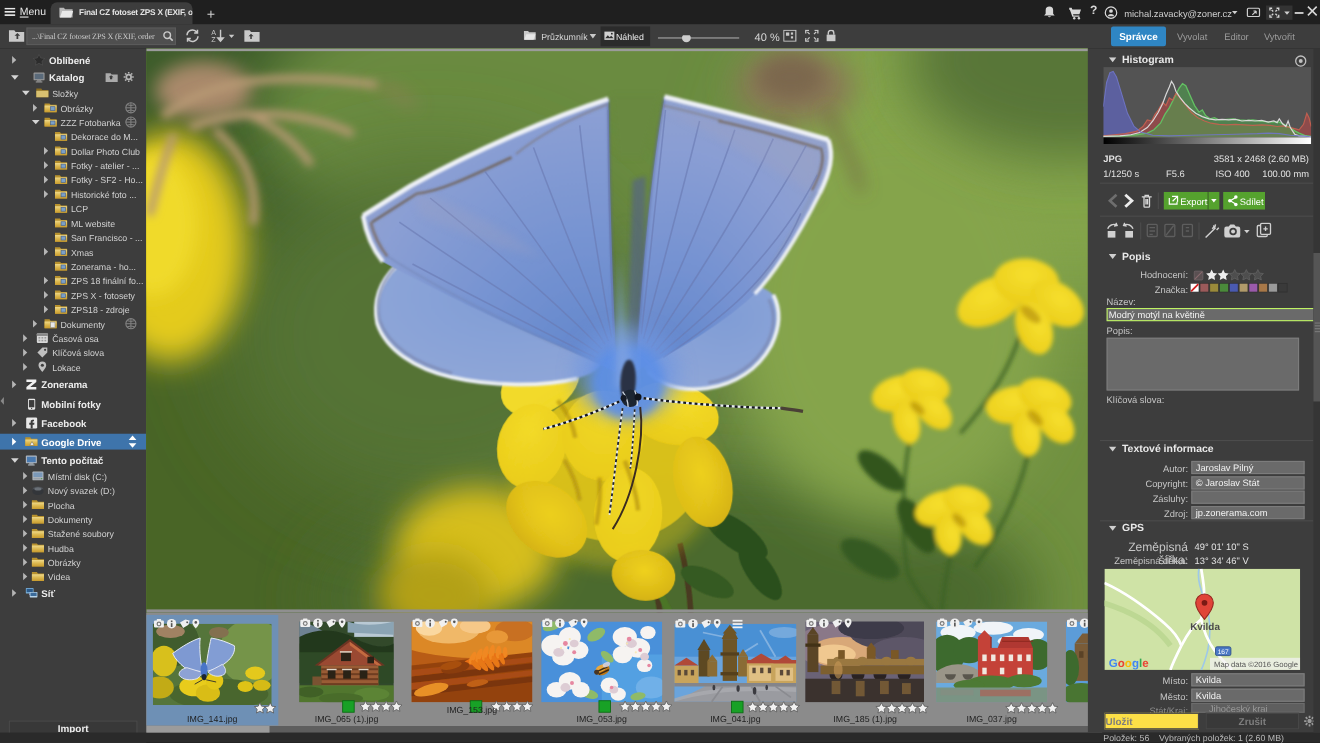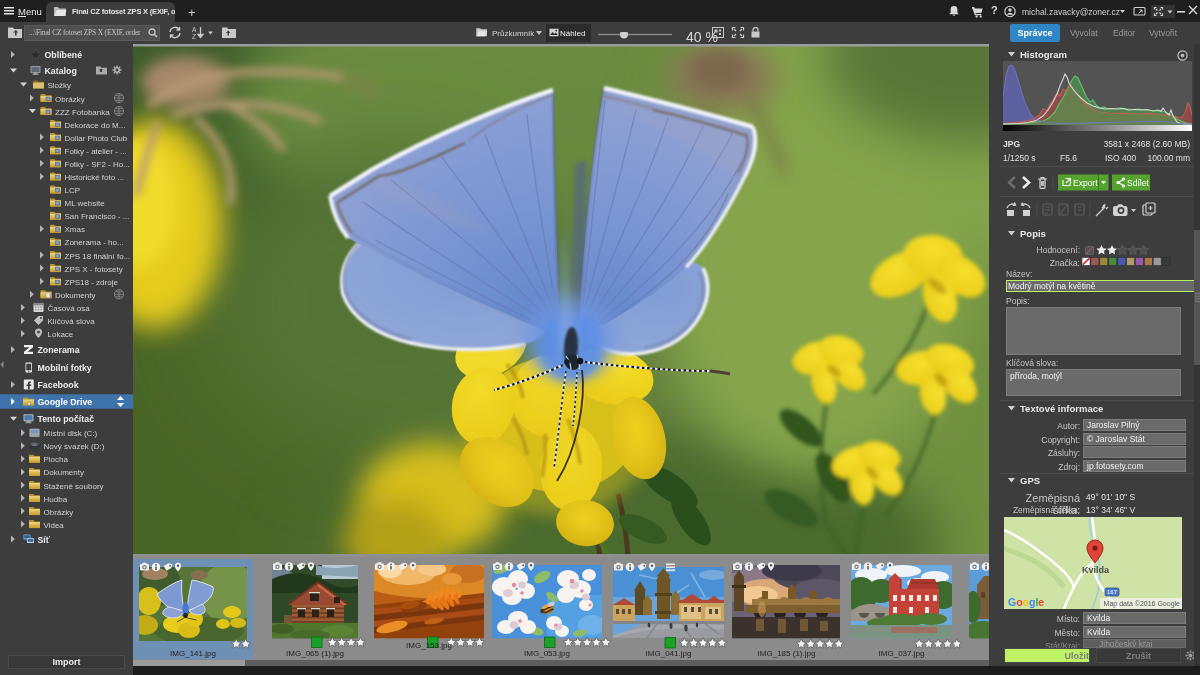--- a/index.html
+++ b/index.html
@@ -134,21 +134,21 @@
 <svg class="abs" style="left:549px;top:28px" width="10" height="9" viewBox="0 0 13 11">
   <rect x="0.6" y="0.6" width="11.8" height="9.8" fill="#cfcfcf"></rect>
   <path d="M1.6 8.6 l3-3.6 2.2 2.4 1.8-1.8 2.8 3 Z" fill="#2d2d2d"></path>
   <circle cx="9.4" cy="3" r="1.1" fill="#2d2d2d"></circle>
 </svg>
 <div class="abs tbtxt" style="left:560px;color:#efefef">Náhled</div>
 <svg class="abs" style="left:598px;top:32px" width="76" height="8">
   <rect x="0" y="1.8" width="74" height="1.4" fill="#8a8a8a"></rect>
   <circle cx="26" cy="2.5" r="4" fill="#cdcdcd"></circle>
 </svg>
-<div class="abs tbtxt" style="left:686px;font-size:14px">40 %</div>
+<div class="abs tbtxt" style="left:686px;font-size:10px">40 %</div>
 <svg class="abs" style="left:712px;top:27px" width="50" height="11" viewBox="0 0 50 11">
   <rect x="0.5" y="0.5" width="11" height="10" fill="none" stroke="#c9c9c9" stroke-width="1"></rect>
   <rect x="2.5" y="2.5" width="3" height="3" fill="#c9c9c9"></rect>
   <rect x="7" y="2.5" width="2" height="2" fill="#c9c9c9"></rect>
       <rect x="7" y="6" width="2" height="2" fill="#c9c9c9"></rect>
   <g stroke="#c9c9c9" stroke-width="1.2" fill="none">
     <path d="M20.5 3.5 l0-3 3 0 M28.5 0.5 l3 0 0 3 M31.5 7.5 l0 3 -3 0 M23.5 10.5 l-3 0 0-3"></path>
     <path d="M22 2 l2 2 M30 2 l-2 2 M30 9 l-2-2 M22 9 l2-2"></path>
   </g>
   <path d="M41 4.5 v-1.5 a2.5 2.5 0 0 1 5 0 V4.5" stroke="#c9c9c9" stroke-width="1.3" fill="none"></path>
@@ -1345,34 +1345,33 @@
       <rect x="62.3" y="0.5" width="8" height="8" fill="#a87848" stroke="#2e2e2e" stroke-width="0.6"></rect>
       <rect x="71.2" y="0.5" width="8" height="8" fill="#9a9a9a" stroke="#2e2e2e" stroke-width="0.6"></rect>
       <rect x="80.1" y="0.5" width="8" height="8" fill="#3a3a3a" stroke="#2e2e2e" stroke-width="0.6"></rect>
       <path d="M0.8 7.8 L7.4 1.2" stroke="#d02020" stroke-width="1.6"></path>
     </svg>
 <div class="abs" style="left:1006px;top:269px;font-size:8.5px;color:#c6c6c6">Název:</div>
 <div class="abs" style="left:1006px;top:280px;width:204px;height:12px;background:#6a6a6a;border:1px solid #bef264;font-size:8.5px;color:#f2f2f2;line-height:10px;padding-left:1px">Modrý motýl na květině</div>
 <div class="abs" style="left:1006px;top:296px;font-size:8.5px;color:#c6c6c6">Popis:</div>
 <div class="abs" style="left:1006px;top:307px;width:175px;height:48px;background:#6a6a6a;border:1px solid #7c7c7c"></div>
 <div class="abs" style="left:1006px;top:358px;font-size:8.5px;color:#c6c6c6">Klíčová slova:</div>
-<div class="abs" style="left:1006px;top:369px;width:175px;height:27px;background:#6a6a6a;border:1px solid #7c7c7c;font-size:8.5px;color:#f2f2f2;padding:1px 0 0 3px">příroda, motýl</div>
 <div class="abs" style="left:1000px;top:400px;width:194px;height:1px;background:#4c4c4c"></div>
 <svg class="abs" style="left:1008px;top:406px" width="7" height="5">
       <path d="M0 0 l7 0 -3.5 4.5 Z" fill="#cfcfcf"></path>
     </svg>
     <div class="abs" style="left:1020px;top:403px;font-size:9.5px;font-weight:bold;color:#e9e9e9">Textové informace</div>
 <div class="abs" style="left:1000px;top:421px;width:80px;text-align:right;font-size:8.5px;color:#c6c6c6">Autor:</div>
     <div class="abs" style="left:1083px;top:419px;width:103px;height:12px;background:#6a6a6a;border:1px solid #7c7c7c;font-size:8.5px;color:#f2f2f2;line-height:10px;padding-left:3px">Jaroslav Pilný</div>
 <div class="abs" style="left:1000px;top:434.5px;width:80px;text-align:right;font-size:8.5px;color:#c6c6c6">Copyright:</div>
     <div class="abs" style="left:1083px;top:432.5px;width:103px;height:12px;background:#6a6a6a;border:1px solid #7c7c7c;font-size:8.5px;color:#f2f2f2;line-height:10px;padding-left:3px">© Jaroslav Stát</div>
 <div class="abs" style="left:1000px;top:448px;width:80px;text-align:right;font-size:8.5px;color:#c6c6c6">Zásluhy:</div>
     <div class="abs" style="left:1083px;top:446px;width:103px;height:12px;background:#6a6a6a;border:1px solid #7c7c7c;font-size:8.5px;color:#f2f2f2;line-height:10px;padding-left:3px"></div>
 <div class="abs" style="left:1000px;top:461.5px;width:80px;text-align:right;font-size:8.5px;color:#c6c6c6">Zdroj:</div>
-    <div class="abs" style="left:1083px;top:459.5px;width:103px;height:12px;background:#6a6a6a;border:1px solid #7c7c7c;font-size:8.5px;color:#f2f2f2;line-height:10px;padding-left:3px">jp.fotosety.com</div>
+    <div class="abs" style="left:1083px;top:459.5px;width:103px;height:12px;background:#6a6a6a;border:1px solid #7c7c7c;font-size:8.5px;color:#f2f2f2;line-height:10px;padding-left:3px">jp.zonerama.com</div>
 <div class="abs" style="left:1000px;top:473px;width:194px;height:1px;background:#4c4c4c"></div>
 <svg class="abs" style="left:1008px;top:478px" width="7" height="5">
       <path d="M0 0 l7 0 -3.5 4.5 Z" fill="#cfcfcf"></path>
     </svg>
     <div class="abs" style="left:1020px;top:475px;font-size:9.5px;font-weight:bold;color:#e9e9e9">GPS</div>
 <div class="abs" style="left:1000px;top:492px;width:80px;text-align:right;font-size:11px;color:#c6c6c6">Zeměpisná šířka:</div>
 <div class="abs" style="left:1086px;top:492px;font-size:8.5px;color:#e2e2e2">49° 01' 10" S</div>
 <div class="abs" style="left:1000px;top:504.5px;width:80px;text-align:right;font-size:8.5px;color:#c6c6c6">Zeměpisná délka:</div>
 <div class="abs" style="left:1086px;top:504.5px;font-size:8.5px;color:#e2e2e2">13° 34' 46" V</div>
 <svg class="abs" style="left:1004px;top:517px" width="178" height="92" viewBox="0 0 178 92">
@@ -1402,21 +1401,21 @@
 <rect x="96" y="81" width="82" height="11" fill="#f2f2f2" opacity="0.75"></rect>
 <text x="176" y="89" font-size="7" fill="#555" text-anchor="end" font-family="Liberation Sans">Map data ©2016 Google</text>
 <text x="4" y="89" font-size="10.5" font-family="Liberation Sans" font-weight="bold"><tspan fill="#4285f4">G</tspan><tspan fill="#ea4335">o</tspan><tspan fill="#fbbc05">o</tspan><tspan fill="#4285f4">g</tspan><tspan fill="#34a853">l</tspan><tspan fill="#ea4335">e</tspan></text>
 </svg>
 <div class="abs" style="left:1000px;top:614px;width:80px;text-align:right;font-size:8.5px;color:#c6c6c6">Místo:</div>
     <div class="abs" style="left:1083px;top:612px;width:103px;height:12px;background:#6a6a6a;border:1px solid #7c7c7c;font-size:8.5px;color:#f2f2f2;line-height:10px;padding-left:3px">Kvilda</div>
 <div class="abs" style="left:1000px;top:627.5px;width:80px;text-align:right;font-size:8.5px;color:#c6c6c6">Město:</div>
     <div class="abs" style="left:1083px;top:625.5px;width:103px;height:12px;background:#6a6a6a;border:1px solid #7c7c7c;font-size:8.5px;color:#f2f2f2;line-height:10px;padding-left:3px">Kvilda</div>
 <div class="abs" style="left:1000px;top:641px;width:80px;text-align:right;font-size:8.5px;color:#8a8a8a">Stát/Kraj:</div>
 <div class="abs" style="left:1083px;top:639px;width:103px;height:9px;background:#5e5e5e;border:1px solid #6c6c6c;font-size:8.5px;color:#9a9a9a;line-height:8px;padding-left:15px;overflow:hidden">Jihočeský kraj</div>
-<div class="abs" style="left:1004px;top:648px;width:86px;height:15px;background:#bef264;border:1px solid #474747;color:#7e7e7e;font-size:9px;font-weight:bold;text-align:right;line-height:14px">Uložit</div>
+<div class="abs" style="left:1004px;top:648px;width:86px;height:15px;background:#fde047;border:1px solid #474747;color:#7e7e7e;font-size:9px;font-weight:bold;text-align:left;line-height:14px">Uložit</div>
 <div class="abs" style="left:1096px;top:648px;width:85px;height:15px;background:#393939;border:1px solid #474747;color:#7e7e7e;font-size:9px;font-weight:bold;text-align:center;line-height:14px">Zrušit</div>
 <svg class="abs" style="left:1185px;top:650px" width="11" height="11" viewBox="0 0 11 11">
       <g fill="#9a9a9a">
         <circle cx="5.5" cy="5.5" r="2"></circle>
         <g stroke="#9a9a9a" stroke-width="1.6">
           <line x1="8.30" y1="5.50" x2="10.40" y2="5.50"></line>
           <line x1="7.48" y1="7.48" x2="8.96" y2="8.96"></line>
           <line x1="5.50" y1="8.30" x2="5.50" y2="10.40"></line>
           <line x1="3.52" y1="7.48" x2="2.04" y2="8.96"></line>
           <line x1="2.70" y1="5.50" x2="0.60" y2="5.50"></line>
@@ -1430,14 +1429,17 @@
 <div class="abs" style="left:1194px;top:230px;width:5.5px;height:135px;background:#555"></div>
 <svg class="abs" style="left:1194.5px;top:293px" width="5" height="10">
       <g fill="#777">
         <rect y="0" width="5" height="1.2"></rect>
         <rect y="2.6" width="5" height="1.2"></rect>
         <rect y="5.2" width="5" height="1.2"></rect>
         <rect y="7.8" width="5" height="1.2"></rect>
       </g>
     </svg>
 
-
+<div class="abs" id="statusbar">
+  <span style="position:absolute;left:1003px;top:0.5px">Položek: 56&nbsp;&nbsp;&nbsp;&nbsp;Vybraných položek: 1 (2.60 MB)</span>
 </div>
 
+</div>
+
 </body></html>

